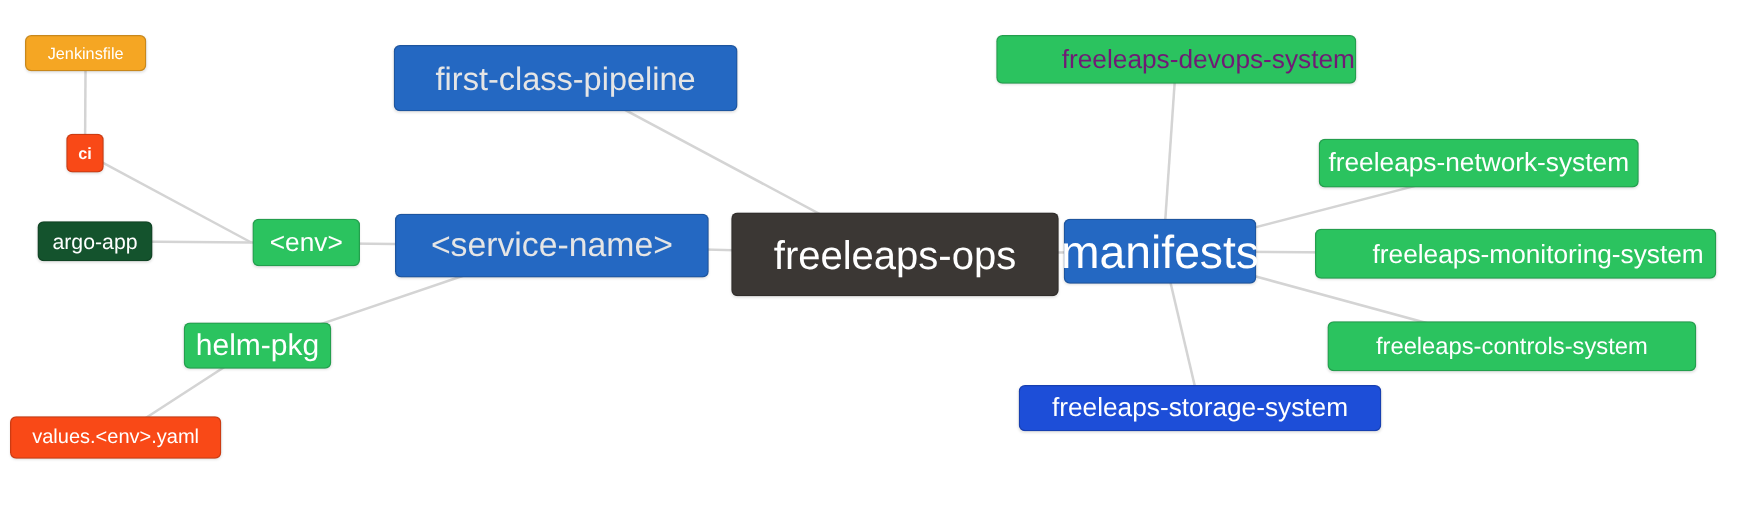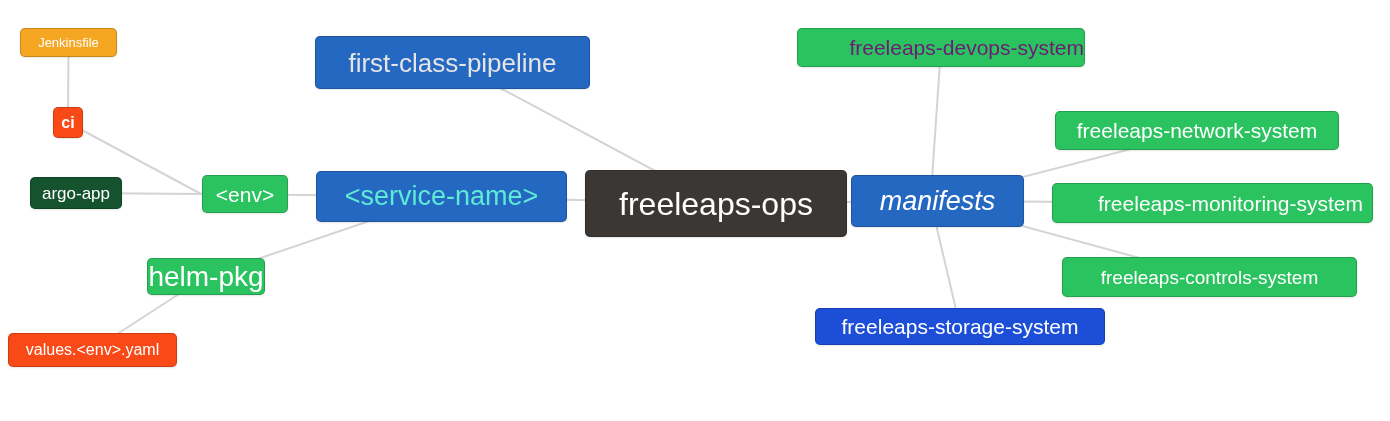--- a/index.html
+++ b/index.html
@@ -57,51 +57,51 @@
       <line x1="930.5" y1="201" x2="941" y2="47.5" stroke="#d4d4d4" stroke-width="2"></line>
       <line x1="930.5" y1="201" x2="1202.5" y2="130.5" stroke="#d4d4d4" stroke-width="2"></line>
       <line x1="930.5" y1="201" x2="1212.5" y2="203" stroke="#d4d4d4" stroke-width="2"></line>
       <line x1="930.5" y1="201" x2="1209.5" y2="277" stroke="#d4d4d4" stroke-width="2"></line>
       <line x1="930.5" y1="201" x2="960" y2="326.5" stroke="#d4d4d4" stroke-width="2"></line>
     </svg>
   <div id="nodes">
       <div class="node" style="left: 20px; top: 28px; width: 97px; height: 29px; background: rgb(245, 166, 35); font-size: 13px; color: rgb(255, 255, 255);">
         <span>Jenkinsfile</span>
       </div>
-      <div class="node bold" style="left: 53px; top: 107px; width: 30px; height: 31px; background: rgb(249, 73, 23); font-size: 16px; color: rgb(255, 255, 255);">
+      <div class="node bold" style="left: 53px; top: 107px; width: 30px; height: 31px; background: rgb(249, 73, 23); font-size: 13px; color: rgb(255, 255, 255);">
         <span>ci</span>
       </div>
       <div class="node" style="left: 30px; top: 177px; width: 92px; height: 32px; background: #14532d; font-size: 17px; color: rgb(255, 255, 255);">
         <span>argo-app</span>
       </div>
       <div class="node" style="left: 158px; top: 175px; width: 86px; height: 38px; background: rgb(43, 195, 95); font-size: 21px; color: rgb(255, 255, 255); margin-left: 44px;">
         <span>&lt;env&gt;</span>
       </div>
-      <div class="node" style="left: 147px; top: 258px; width: 118px; height: 37px; background: rgb(43, 195, 95); font-size: 28px; color: rgb(255, 255, 255);">
+      <div class="node" style="left: 147px; top: 258px; width: 118px; height: 37px; background: rgb(43, 195, 95); font-size: 24px; color: rgb(255, 255, 255);">
         <span>helm-pkg</span>
       </div>
       <div class="node" style="left: 8px; top: 333px; width: 169px; height: 34px; background: rgb(249, 73, 23); font-size: 16px; color: rgb(255, 255, 255);">
         <span>values.&lt;env&gt;.yaml</span>
       </div>
       <div class="node" style="left: 315px; top: 36px; width: 275px; height: 53px; background: rgb(36, 104, 194); font-size: 26px; color: #e5e5e5;">
         <span>first-class-pipeline</span>
       </div>
-      <div class="node" style="left: 316px; top: 171px; width: 251px; height: 51px; background: rgb(36, 104, 194); font-size: 27px; color: #5eead4;">
+      <div class="node" style="left: 316px; top: 171px; width: 251px; height: 51px; background: rgb(36, 104, 194); font-size: 27px; color: #e5e5e5;">
         <span>&lt;service-name&gt;</span>
       </div>
       <div class="node" style="left: 585px; top: 170px; width: 262px; height: 67px; background: rgb(59, 55, 52); font-size: 32px; color: rgb(255, 255, 255);">
         <span>freeleaps-ops</span>
       </div>
-      <div class="node" style="left: 851px; top: 175px; width: 173px; height: 52px; background: rgb(36, 104, 194); font-size: 27px; color: rgb(255, 255, 255); font-style: italic;">
+      <div class="node" style="left: 851px; top: 175px; width: 154px; height: 52px; background: rgb(36, 104, 194); font-size: 37px; color: rgb(255, 255, 255);">
         <span>manifests</span>
       </div>
       <div class="node" style="left: 797px; top: 28px; width: 288px; height: 39px; background: rgb(43, 195, 95); font-size: 21px; color: #701a75; justify-content: flex-end;">
         <span>freeleaps-devops-system</span>
       </div>
-      <div class="node" style="left: 1055px; top: 111px; width: 284px; height: 39px; background: rgb(43, 195, 95); font-size: 21px; color: rgb(255, 255, 255);">
+      <div class="node" style="left: 1055px; top: 111px; width: 256px; height: 39px; background: rgb(43, 195, 95); font-size: 21px; color: rgb(255, 255, 255);">
         <span>freeleaps-network-system</span>
       </div>
       <div class="node" style="left: 1052px; top: 183px; width: 321px; height: 40px; background: rgb(43, 195, 95); font-size: 21px; color: rgb(255, 255, 255); padding-left: 36px;">
         <span>freeleaps-monitoring-system</span>
       </div>
       <div class="node" style="left: 1062px; top: 257px; width: 295px; height: 40px; background: rgb(43, 195, 95); font-size: 19px; color: rgb(255, 255, 255);">
         <span>freeleaps-controls-system</span>
       </div>
       <div class="node" style="left: 815px; top: 308px; width: 290px; height: 37px; background: #1d4ed8; font-size: 21px; color: rgb(255, 255, 255);">
         <span>freeleaps-storage-system</span>

